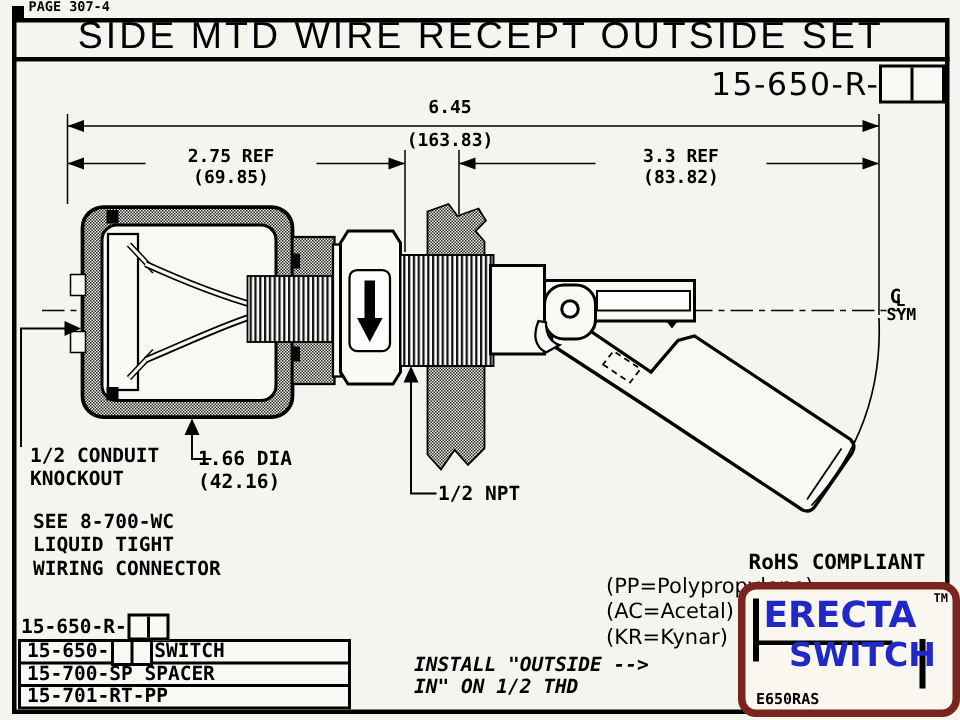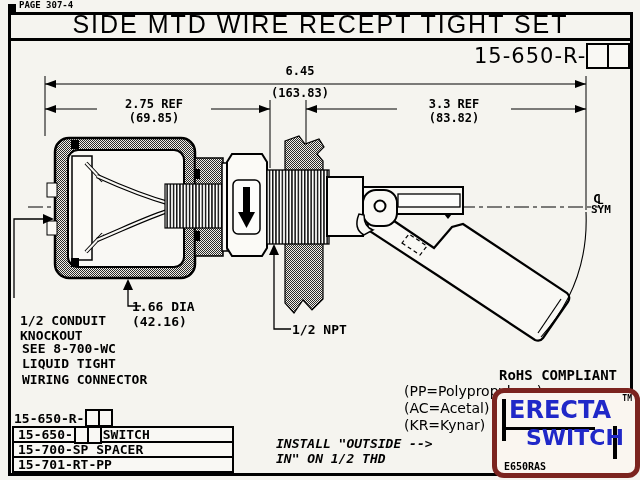--- a/index.html
+++ b/index.html
@@ -23,21 +23,21 @@
   #partnum{left:474px;top:43px;z-index:3;display:flex;align-items:center;}
   #partnum .code{font-family:"DejaVu Sans","Liberation Sans",sans-serif;font-size:21px;letter-spacing:1px;}
   .suffix-box{display:inline-flex;border:2px solid #000;background:#f9f8f4;}
   .suffix-box .cell{width:19px;height:22px;}
   .suffix-box .cell + .cell{border-left:2px solid #000;}
   .suffix-box.small .cell{width:11px;height:14px;}
   .suffix-box.small{border-width:2px;margin:0 1px;}
   
   #drawing{left:0;top:0;z-index:2;}
   
-  #lbl-conduit{left:20px;top:313px;}
+  #lbl-conduit{left:20px;top:297px;}
   #lbl-dia{left:132px;top:299px;}
   #lbl-npt{left:292px;top:322px;}
   #lbl-see{left:22px;top:341px;}
   #lbl-materials{left:383px;top:383px;font-family:"DejaVu Sans","Liberation Sans",sans-serif;font-size:14px;font-weight:normal;line-height:1.2;white-space:pre-line;z-index:3;margin-left:21px;}
   #lbl-rohs{left:499px;top:367px;font-size:14px;z-index:3;}
   #lbl-install{left:276px;top:436px;font-style:italic;z-index:3;}
   #cl-sym{left:593px;top:191px;z-index:3;font-weight:bold;}
   #cl-sym .c{position:absolute;left:0;top:0;font-size:13px;}
   #cl-sym .l{position:absolute;left:4px;top:3px;font-size:11px;}
   #cl-sym .sym{position:absolute;left:-2px;top:13px;font-size:11px;}
@@ -64,21 +64,21 @@
   #logo .tm{position:absolute;right:3px;top:1px;font-size:8px;font-weight:bold;color:#000;}
   #logo .model{position:absolute;left:7px;bottom:1px;font-size:10px;font-weight:bold;color:#000;}
 </style>
 </head>
 <body>
 
 <div class="abs" id="frame"></div>
 <div class="abs" id="titlebar-line"></div>
 <div class="abs" id="corner-mark"></div>
 <div class="abs" id="page-label">PAGE 307-4</div>
-<div class="abs" id="title">SIDE MTD WIRE RECEPT TIGHT SET</div>
+<div class="abs" id="title">SIDE MTD WIRE RECEPT OUTSIDE SET</div>
 
 <div class="abs" id="partnum">
   <span class="code">15-650-R-</span>
   <span class="suffix-box">
       <span class="cell"></span>
       <span class="cell"></span>
     </span>
 </div>
 
 <svg class="abs" id="drawing" width="640" height="480" viewBox="0 0 640 480">

